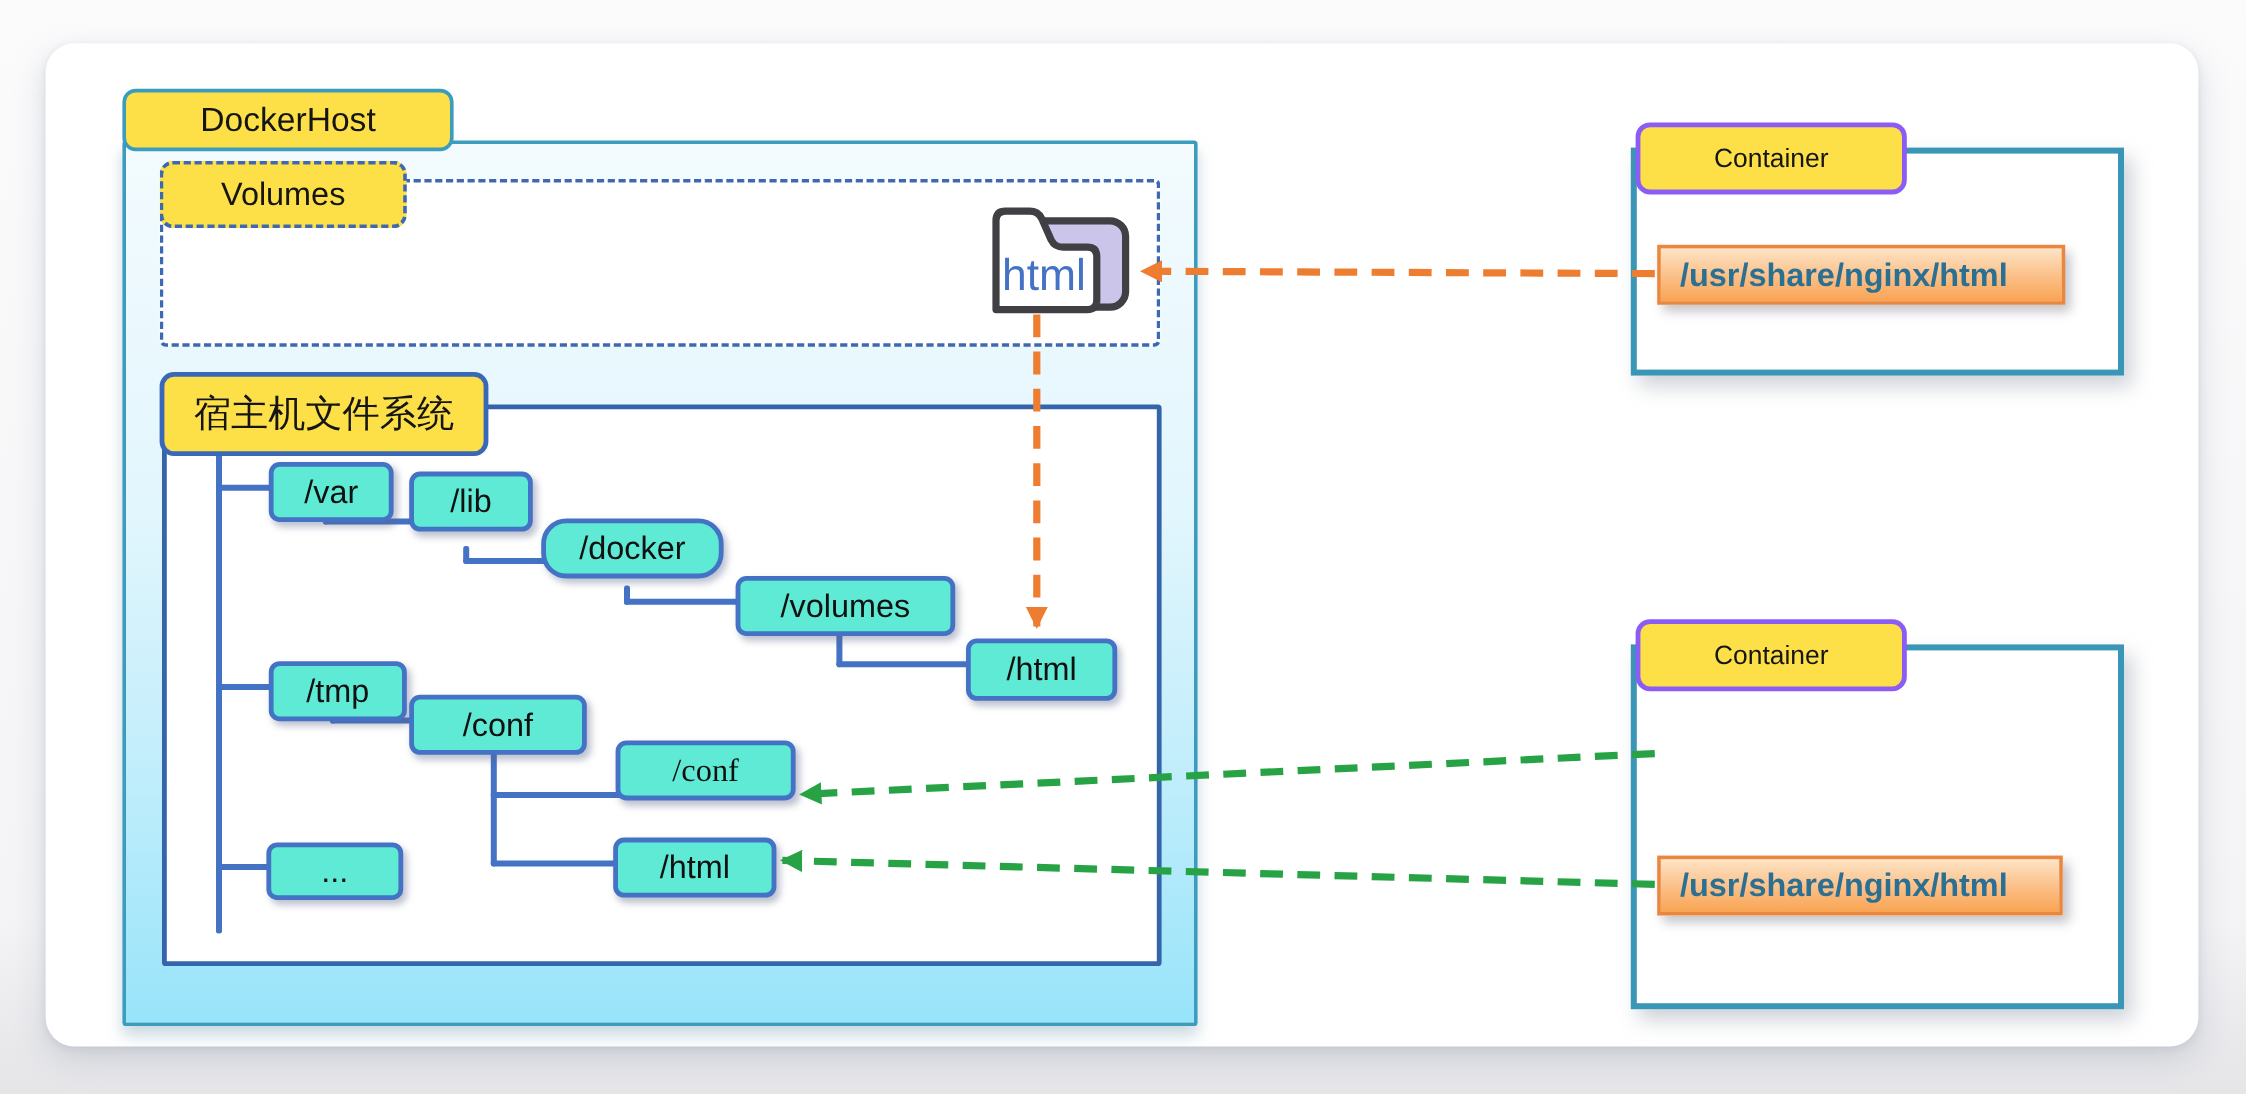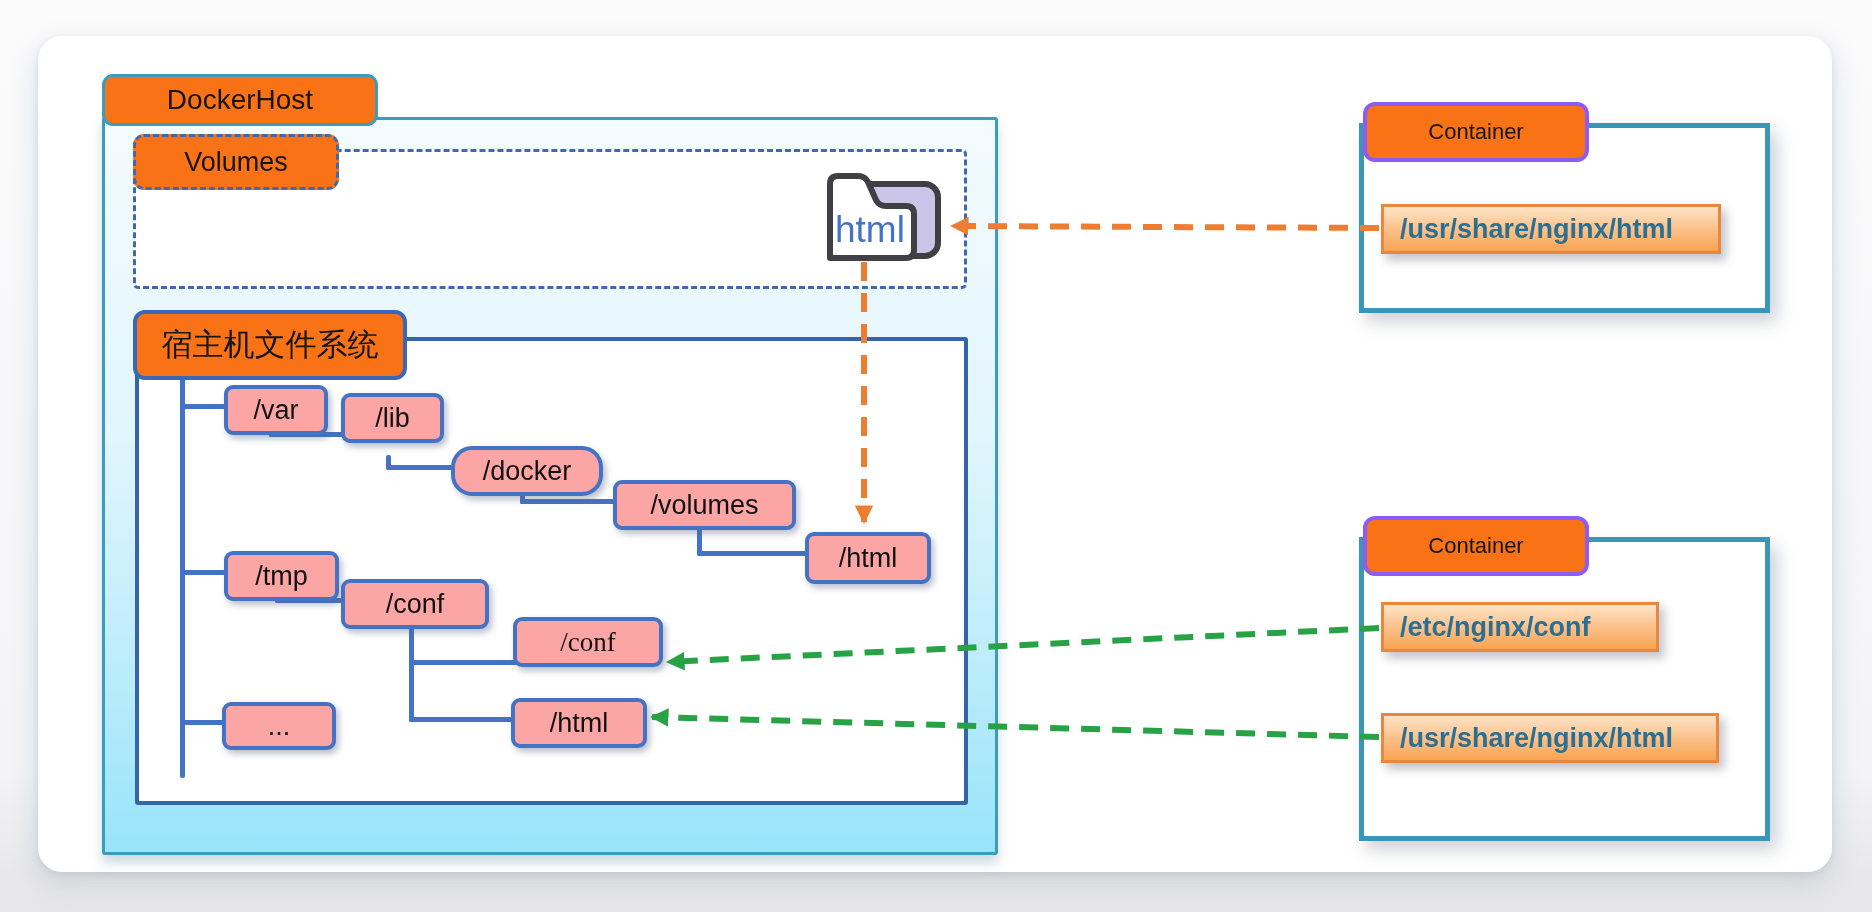--- a/index.html
+++ b/index.html
@@ -16,21 +16,21 @@
     box-shadow:0 10px 26px rgba(140,150,165,.30), 0 2px 6px rgba(140,150,165,.18);
   }
   
   .dockerhost{
     position:absolute;left:102px;top:117px;width:890px;height:732px;
     border:3px solid #3B9CBD;border-radius:3px;
     background:linear-gradient(180deg,#F3FBFE 0%,#E2F6FD 42%,#C0EDFB 72%,#98E4FA 100%);
     box-shadow:0 8px 12px rgba(110,150,170,.35);
   }
   .tab-label{
-    position:absolute;background:#f97316;display:flex;align-items:center;justify-content:center;
+    position:absolute;background:#fde047;display:flex;align-items:center;justify-content:center;
     color:#151515;z-index:6;
   }
   .dockerhost-label{
     left:102px;top:74px;width:270px;height:46px;font-size:28px;
     border:3px solid #3B9CBD;border-radius:11px;
   }
   
   .volumes{
     position:absolute;left:133px;top:149px;width:828px;height:134px;
     background:#fff;border:3px dashed #3E68B1;border-radius:5px;z-index:2;
@@ -43,21 +43,21 @@
   .hostfs{
     position:absolute;left:135px;top:337px;width:825px;height:460px;
     background:#fff;border:4px solid #3465AB;border-radius:3px;z-index:2;
   }
   .hostfs-label{
     left:133px;top:310px;width:266px;height:62px;font-size:31px;
     border:4px solid #3A68B8;border-radius:12px;
   }
   
   .node{
-    position:absolute;background:#fca5a5;border:4px solid #4472C4;border-radius:9px;
+    position:absolute;background:#5eead4;border:4px solid #4472C4;border-radius:9px;
     display:flex;align-items:center;justify-content:center;
     font-size:27px;color:#111;z-index:4;
     box-shadow:3px 4px 6px rgba(90,100,135,.40);
   }
   .conn{position:absolute;background:#4472C4;z-index:3;border-radius:2px;}
   
   .containerbox{
     position:absolute;width:401px;background:#fff;border:5px solid #3A96B6;
     box-shadow:7px 9px 16px rgba(130,140,155,.40);z-index:2;
   }
@@ -110,36 +110,35 @@
   <div class="conn" style="left:180px;top:570px;width:48px;height:5px;"></div>
   <div class="conn" style="left:275px;top:593px;width:5px;height:10px;"></div>
   <div class="conn" style="left:275px;top:598px;width:71px;height:5px;"></div>
   <div class="conn" style="left:409px;top:621px;width:5px;height:101px;"></div>
   <div class="conn" style="left:409px;top:660px;width:109px;height:5px;"></div>
   <div class="conn" style="left:409px;top:717px;width:107px;height:5px;"></div>
   <div class="conn" style="left:180px;top:720px;width:46px;height:5px;"></div>
 
   <div class="node" style="left:224px;top:385px;width:96px;height:42px;">/var</div>
   <div class="node" style="left:341px;top:393px;width:95px;height:42px;">/lib</div>
-  <div class="node" style="left:451px;top:446px;width:144px;height:42px;border-radius:21px;">/docker</div>
+  <div class="node" style="left:451px;top:432px;width:144px;height:42px;border-radius:21px;">/docker</div>
   <div class="node" style="left:613px;top:480px;width:175px;height:42px;">/volumes</div>
   <div class="node" style="left:805px;top:532px;width:118px;height:44px;">/html</div>
   <div class="node" style="left:224px;top:551px;width:107px;height:42px;">/tmp</div>
   <div class="node" style="left:341px;top:579px;width:140px;height:42px;">/conf</div>
   <div class="node" style="left:513px;top:617px;width:142px;height:42px;font-family:Liberation Serif, serif;">/conf</div>
   <div class="node" style="left:511px;top:698px;width:128px;height:42px;">/html</div>
   <div class="node" style="left:222px;top:702px;width:106px;height:40px;">...</div>
 
   <div class="containerbox" style="left:1359px;top:123px;height:180px;"></div>
   <div class="tab-label container-label" style="left:1363px;top:102px;">Container</div>
   <div class="mount" style="left:1381px;top:204px;width:340px;">/usr/share/nginx/html</div>
 
   <div class="containerbox" style="left:1359px;top:537px;height:294px;"></div>
   <div class="tab-label container-label" style="left:1363px;top:516px;">Container</div>
-  <div class="mount" style="left:1381px;top:602px;width:278px;">/etc/nginx/conf</div>
   <div class="mount" style="left:1381px;top:713px;width:338px;">/usr/share/nginx/html</div>
 
   <svg class="overlay" viewBox="0 0 1872 912">
     <defs>
       <marker id="arrowOrange" viewBox="0 0 9 9" refX="8" refY="4.5" markerWidth="3.1" markerHeight="3.1" orient="auto" markerUnits="strokeWidth">
         <path d="M0,0 L9,4.5 L0,9 Z" fill="#ED7D31"></path>
       </marker>
       <marker id="arrowGreen" viewBox="0 0 9 9" refX="8" refY="4.5" markerWidth="3.1" markerHeight="3.1" orient="auto" markerUnits="strokeWidth">
         <path d="M0,0 L9,4.5 L0,9 Z" fill="#27A346"></path>
       </marker>

